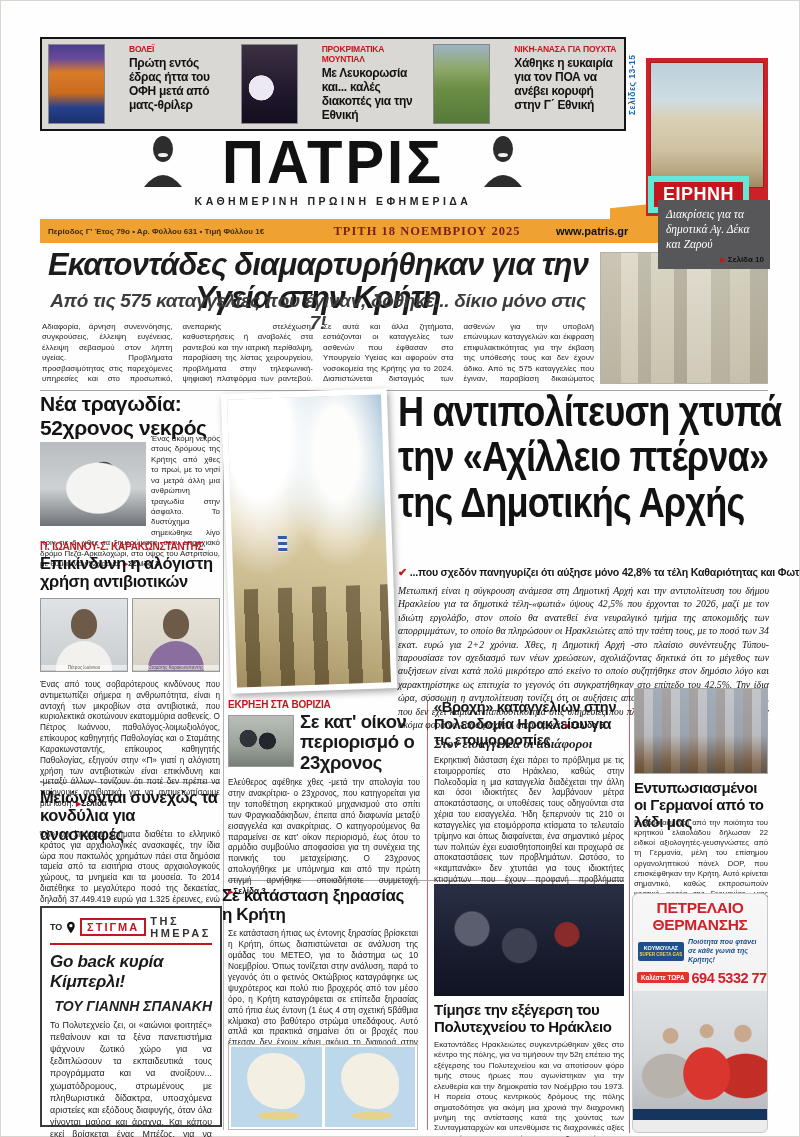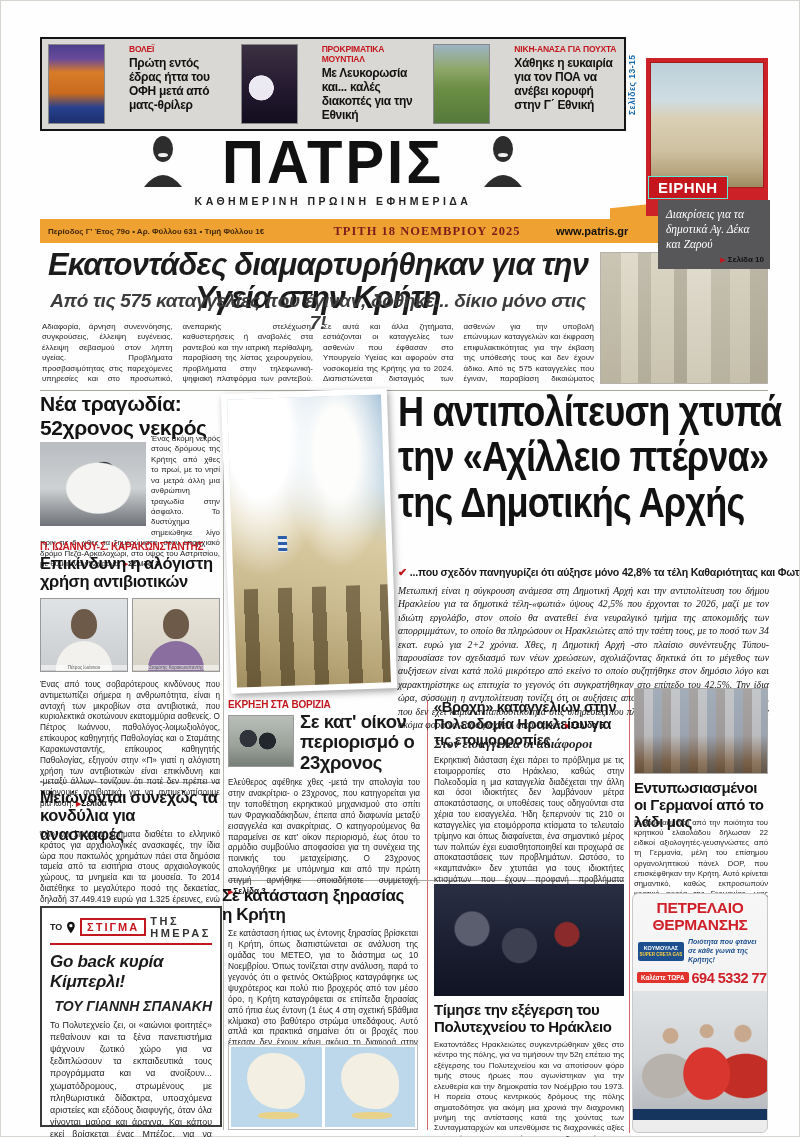--- a/index.html
+++ b/index.html
@@ -24,21 +24,21 @@
   .strip-kicker { color:#c4161d; font-weight:bold; font-size:8.5px; letter-spacing:-0.2px; margin-bottom:2px; }
   .strip-head { font-size:12px; font-weight:bold; line-height:1.18; letter-spacing:-0.3px; color:#111; }
   .strip-pages { left:627px; top:40px; width:14px; height:90px; color:#1769ae; font-size:8.5px; font-weight:bold;
                  writing-mode:vertical-rl; transform:rotate(180deg); text-align:center; letter-spacing:0.5px; }
 
   
   .eirini { left:646px; top:58px; width:122px; height:158px; background:#cb2127; padding:4px; z-index:3; }
   .eirini-photo { width:100%; height:126px; border:1px solid #a51a1f;
     background:linear-gradient(180deg,#bcd0da 0%,#cfdde2 30%,#d9cfb4 45%,#cfc2a2 70%,#b7a57f 88%,#9e8a61 100%); }
   .eirini-label { position:absolute; left:2px; top:118px; background:#c4161c; color:#fff; font-weight:bold;
-                  font-size:15px; padding:2px 9px; letter-spacing:0.5px; border:1px solid #5eead4; }
+                  font-size:18px; padding:2px 9px; letter-spacing:0.5px; border:6px solid #5eead4; }
   .eirini-gray { position:absolute; left:12px; top:142px; width:112px; background:#57575a; color:#fff;
                  font-family:"Liberation Serif", serif; font-style:italic; font-size:11.5px; line-height:1.3;
                  padding:7px 6px 4px 8px; z-index:4; }
   .eirini-page { text-align:right; font-family:"Liberation Sans",sans-serif; font-style:normal;
                  font-weight:bold; font-size:8px; margin-top:3px; }
   .swoosh { left:610px; top:200px; width:158px; height:18px; background:#efa231; transform:skewY(-6deg); z-index:1; }
 
   
   .masthead { left:40px; top:133px; width:586px; height:84px; text-align:center; }
   .mast-title { font-size:58px; font-weight:900; letter-spacing:3px; line-height:1; color:#111;

